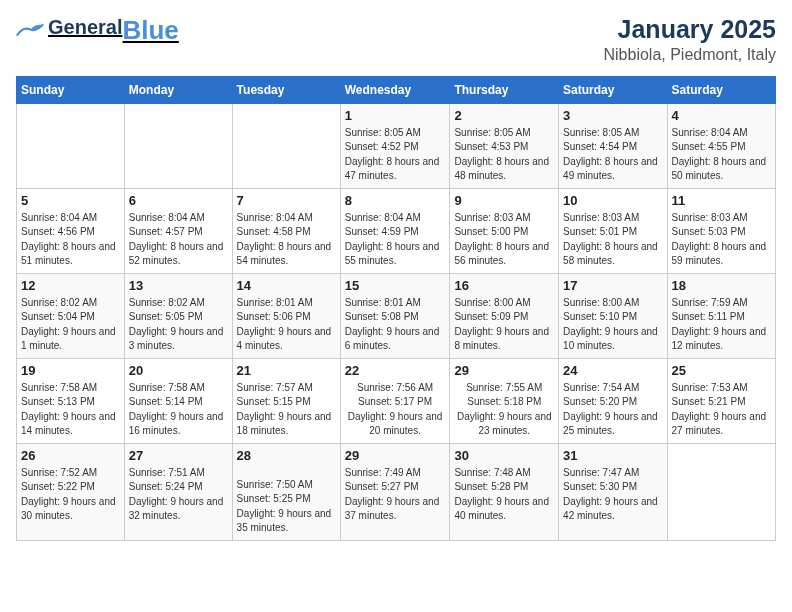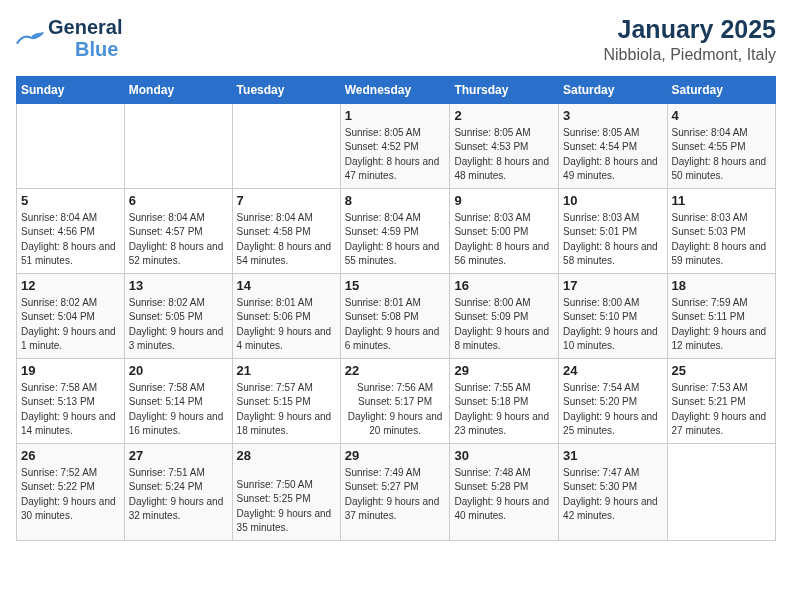--- a/index.html
+++ b/index.html
@@ -87,23 +87,23 @@
 </head>
 <body>
 
 <div class="header">
   <div class="logo">
     <div class="logo-row">
       <svg class="logo-bird" viewBox="0 0 40 22" xmlns="http://www.w3.org/2000/svg">
         <path d="M2 18 Q10 6 20 10 Q28 14 38 4" stroke="#4a90d9" stroke-width="3" fill="none" stroke-linecap="round"></path>
         <path d="M22 8 Q30 2 38 4 Q34 10 26 12 Z" fill="#4a90d9"></path>
       </svg>
-      <div style="display:flex; flex-direction:column; line-height:1.1;">
+      <div style="display:flex; flex-direction:row; line-height:1.1;text-decoration:underline;">
         <span style="font-size:20px; font-weight:bold; color:#1a3a5c;">General</span>
-        <span style="font-size:20px; font-weight:bold; color:#4a90d9;margin-left:27px;">Blue</span>
+        <span style="font-size:26px; font-weight:bold; color:#4a90d9;">Blue</span>
       </div>
     </div>
   </div>
   <div class="title-block">
     <div class="month-title">January 2025</div>
     <div class="subtitle">Nibbiola, Piedmont, Italy</div>
   </div>
 </div>
 
 <table>
@@ -256,21 +256,21 @@
 Daylight: 9 hours and 18 minutes.</div>
         </td>
         <td>
           <div class="day-num">22</div>
           <div class="day-info" style="white-space: pre-line; text-align: center;">Sunrise: 7:56 AM
 Sunset: 5:17 PM
 Daylight: 9 hours and 20 minutes.</div>
         </td>
         <td>
           <div class="day-num">29</div>
-          <div class="day-info" style="white-space: pre-line;">Sunrise: 7:55 AM
+          <div class="day-info" style="white-space: pre-line; text-align: center;">Sunrise: 7:55 AM
 Sunset: 5:18 PM
 Daylight: 9 hours and 23 minutes.</div>
         </td>
         <td>
           <div class="day-num">24</div>
           <div class="day-info" style="white-space: pre-line;">Sunrise: 7:54 AM
 Sunset: 5:20 PM
 Daylight: 9 hours and 25 minutes.</div>
         </td>
         <td>

